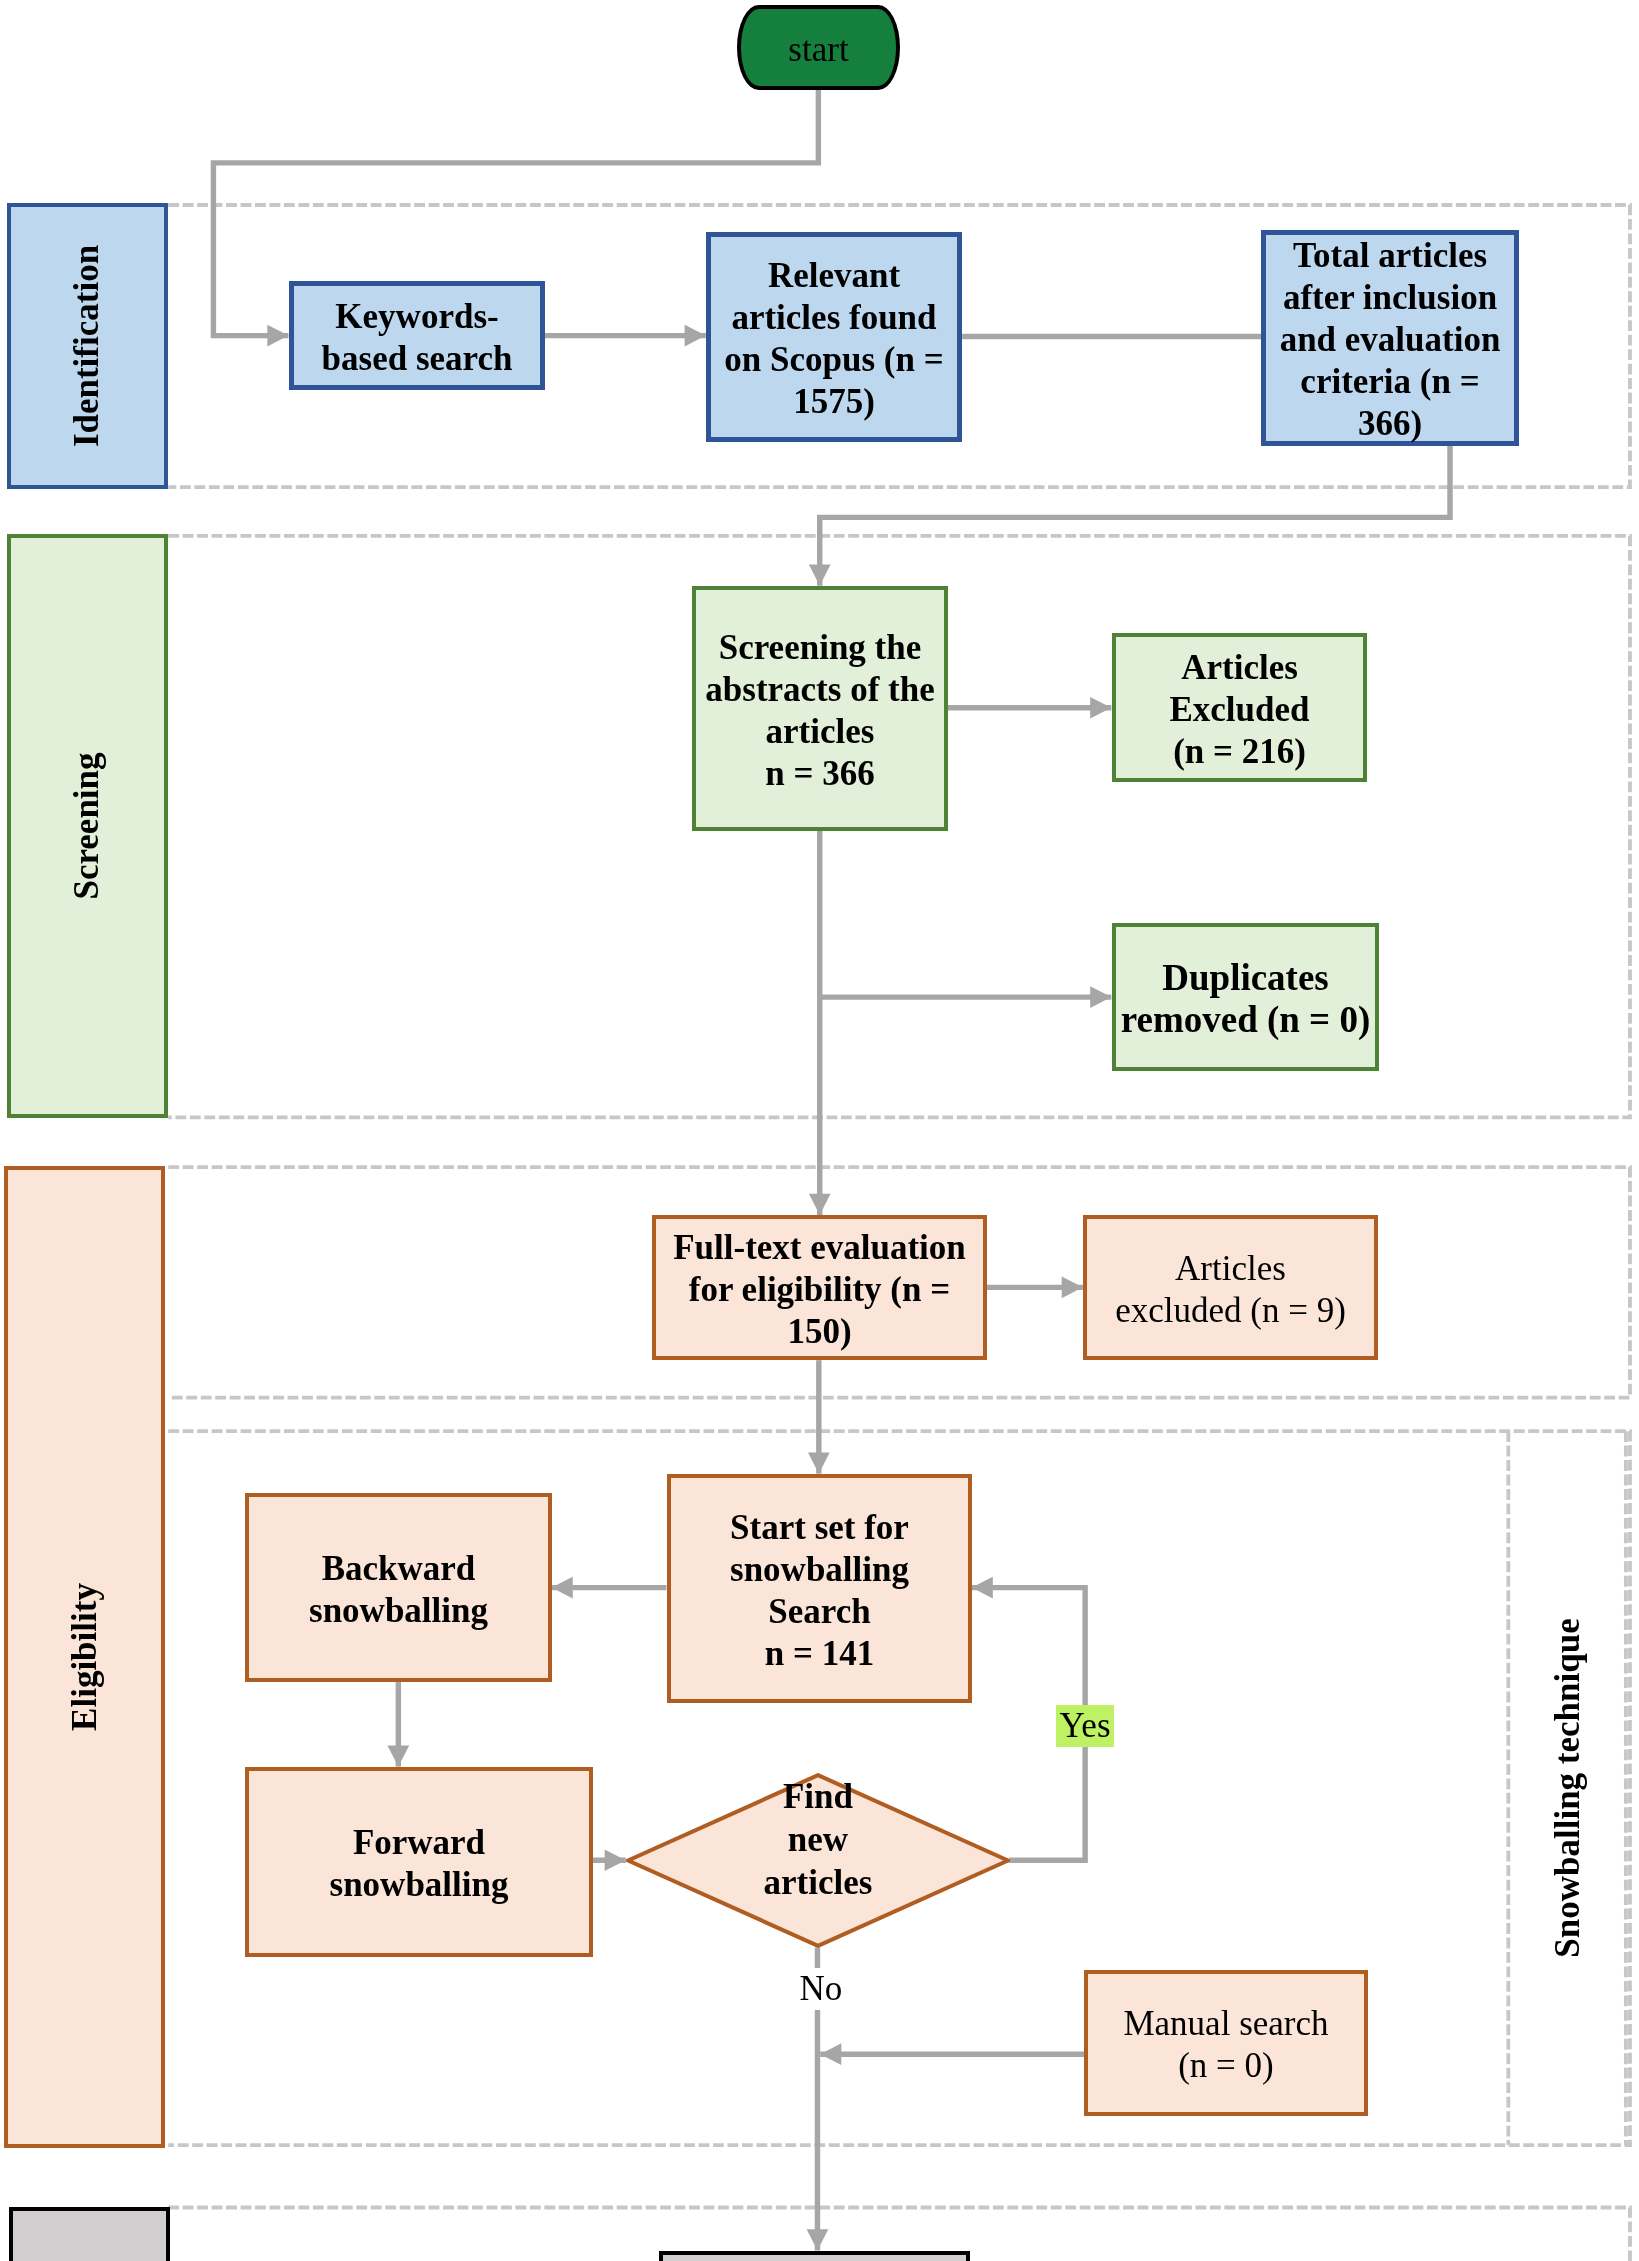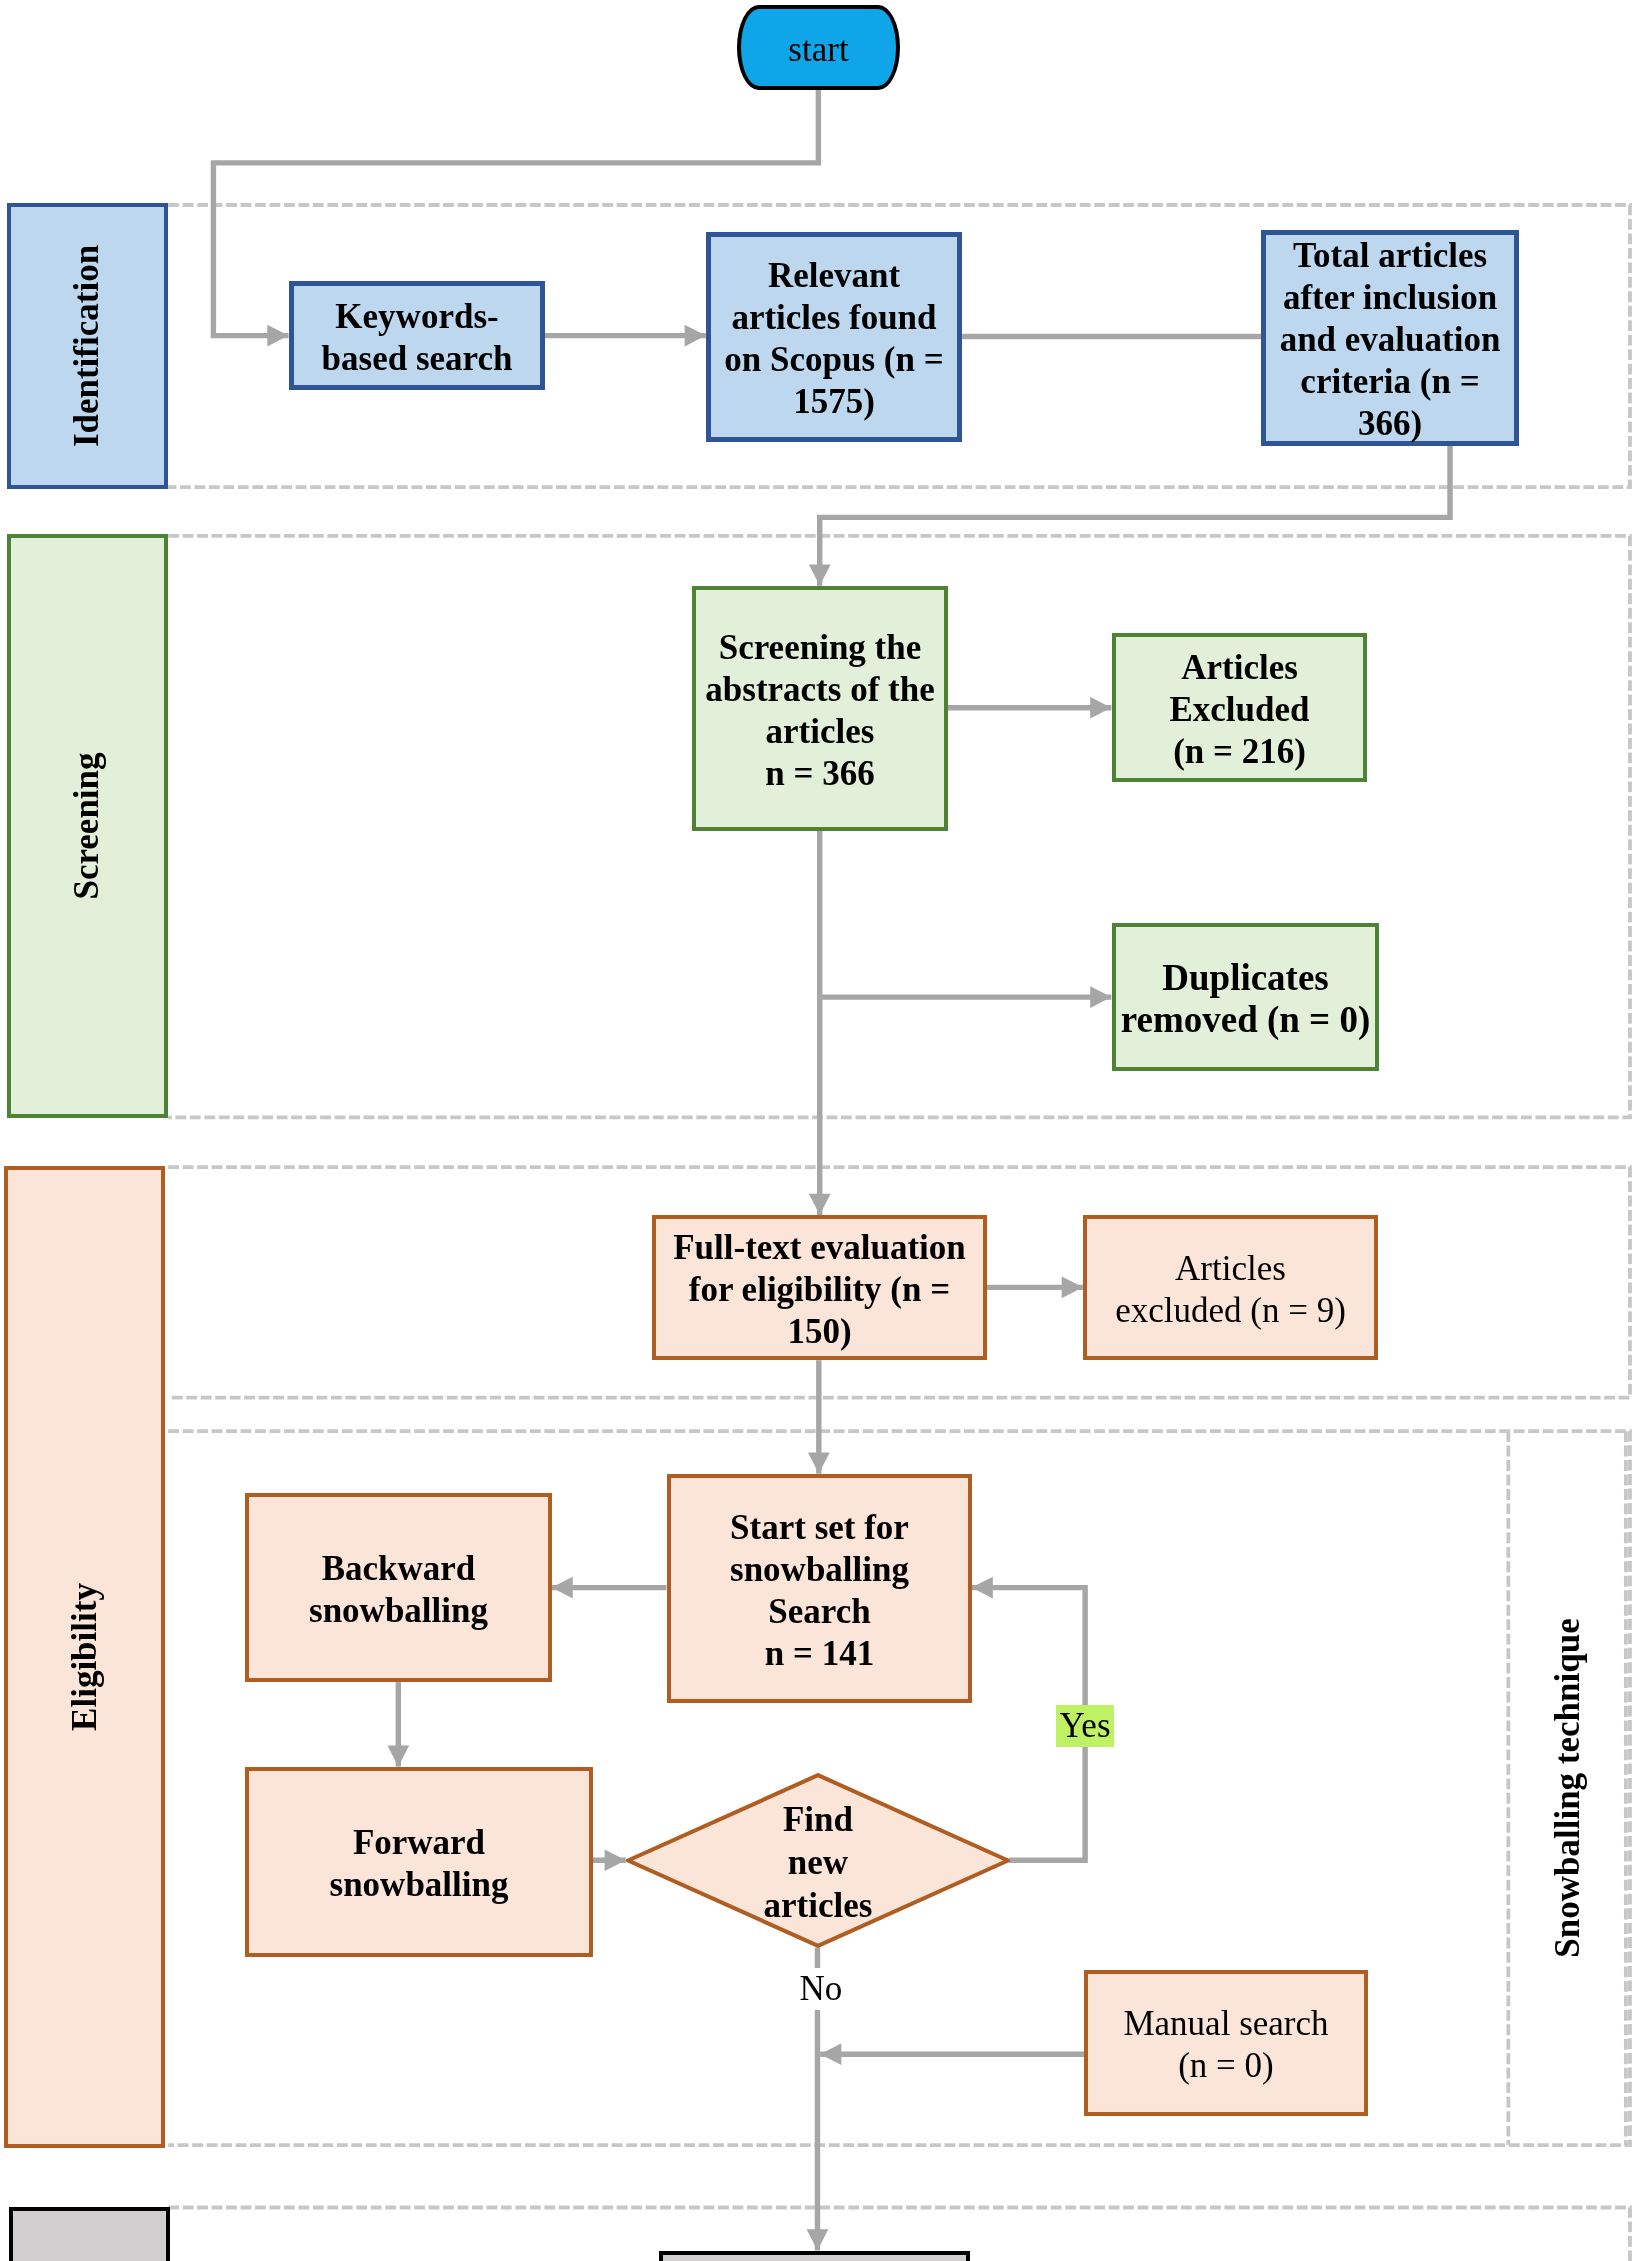--- a/index.html
+++ b/index.html
@@ -10,27 +10,27 @@
   .node{position:absolute;box-sizing:border-box;display:flex;align-items:center;
         justify-content:center;text-align:center;color:#000;}
   .node .t{display:block;width:100%;transform:translateY(2.3px);}
   .bold{font-weight:bold;}
   .vlabel{position:absolute;left:50%;top:50%;transform:translate(-50%,-50%) rotate(-90deg);
           white-space:nowrap;text-align:center;}
   .blue{background:#BDD7EE;border:5.4px solid #2F5597;}
   .green{background:#E2EFD9;border:4.1px solid #4E8234;}
   .orange{background:#FAE5D8;border:4.1px solid #B05D22;}
   .grayk{background:#D0CECE;border:4.5px solid #000000;}
-  .term{background:#0ea5e9;border:4.1px solid #000000;}
+  .term{background:#15803d;border:4.1px solid #000000;}
   .stage.blue{border-width:4.1px;}
   .stage.grayk{border-width:4.1px;}
   svg#dash{position:absolute;left:0;top:0;width:1639px;height:2459px;}
   .diamond{position:absolute;}
   .diamond .dlabel{position:absolute;left:0;top:0;width:100%;height:100%;
-        display:flex;flex-direction:column;align-items:center;justify-content:center;text-align:center;}
+        display:flex;flex-direction:column;align-items:center;text-align:center;}
   .ln{display:block;}
   .elabel{position:absolute;color:#000;}
 </style>
 </head>
 <body>
 
 <div id="page">
 
   <svg id="dash" viewBox="0 0 3625 5438">
     <g fill="none" stroke="#C7C7C7" stroke-width="8.5" stroke-dasharray="24 8">

